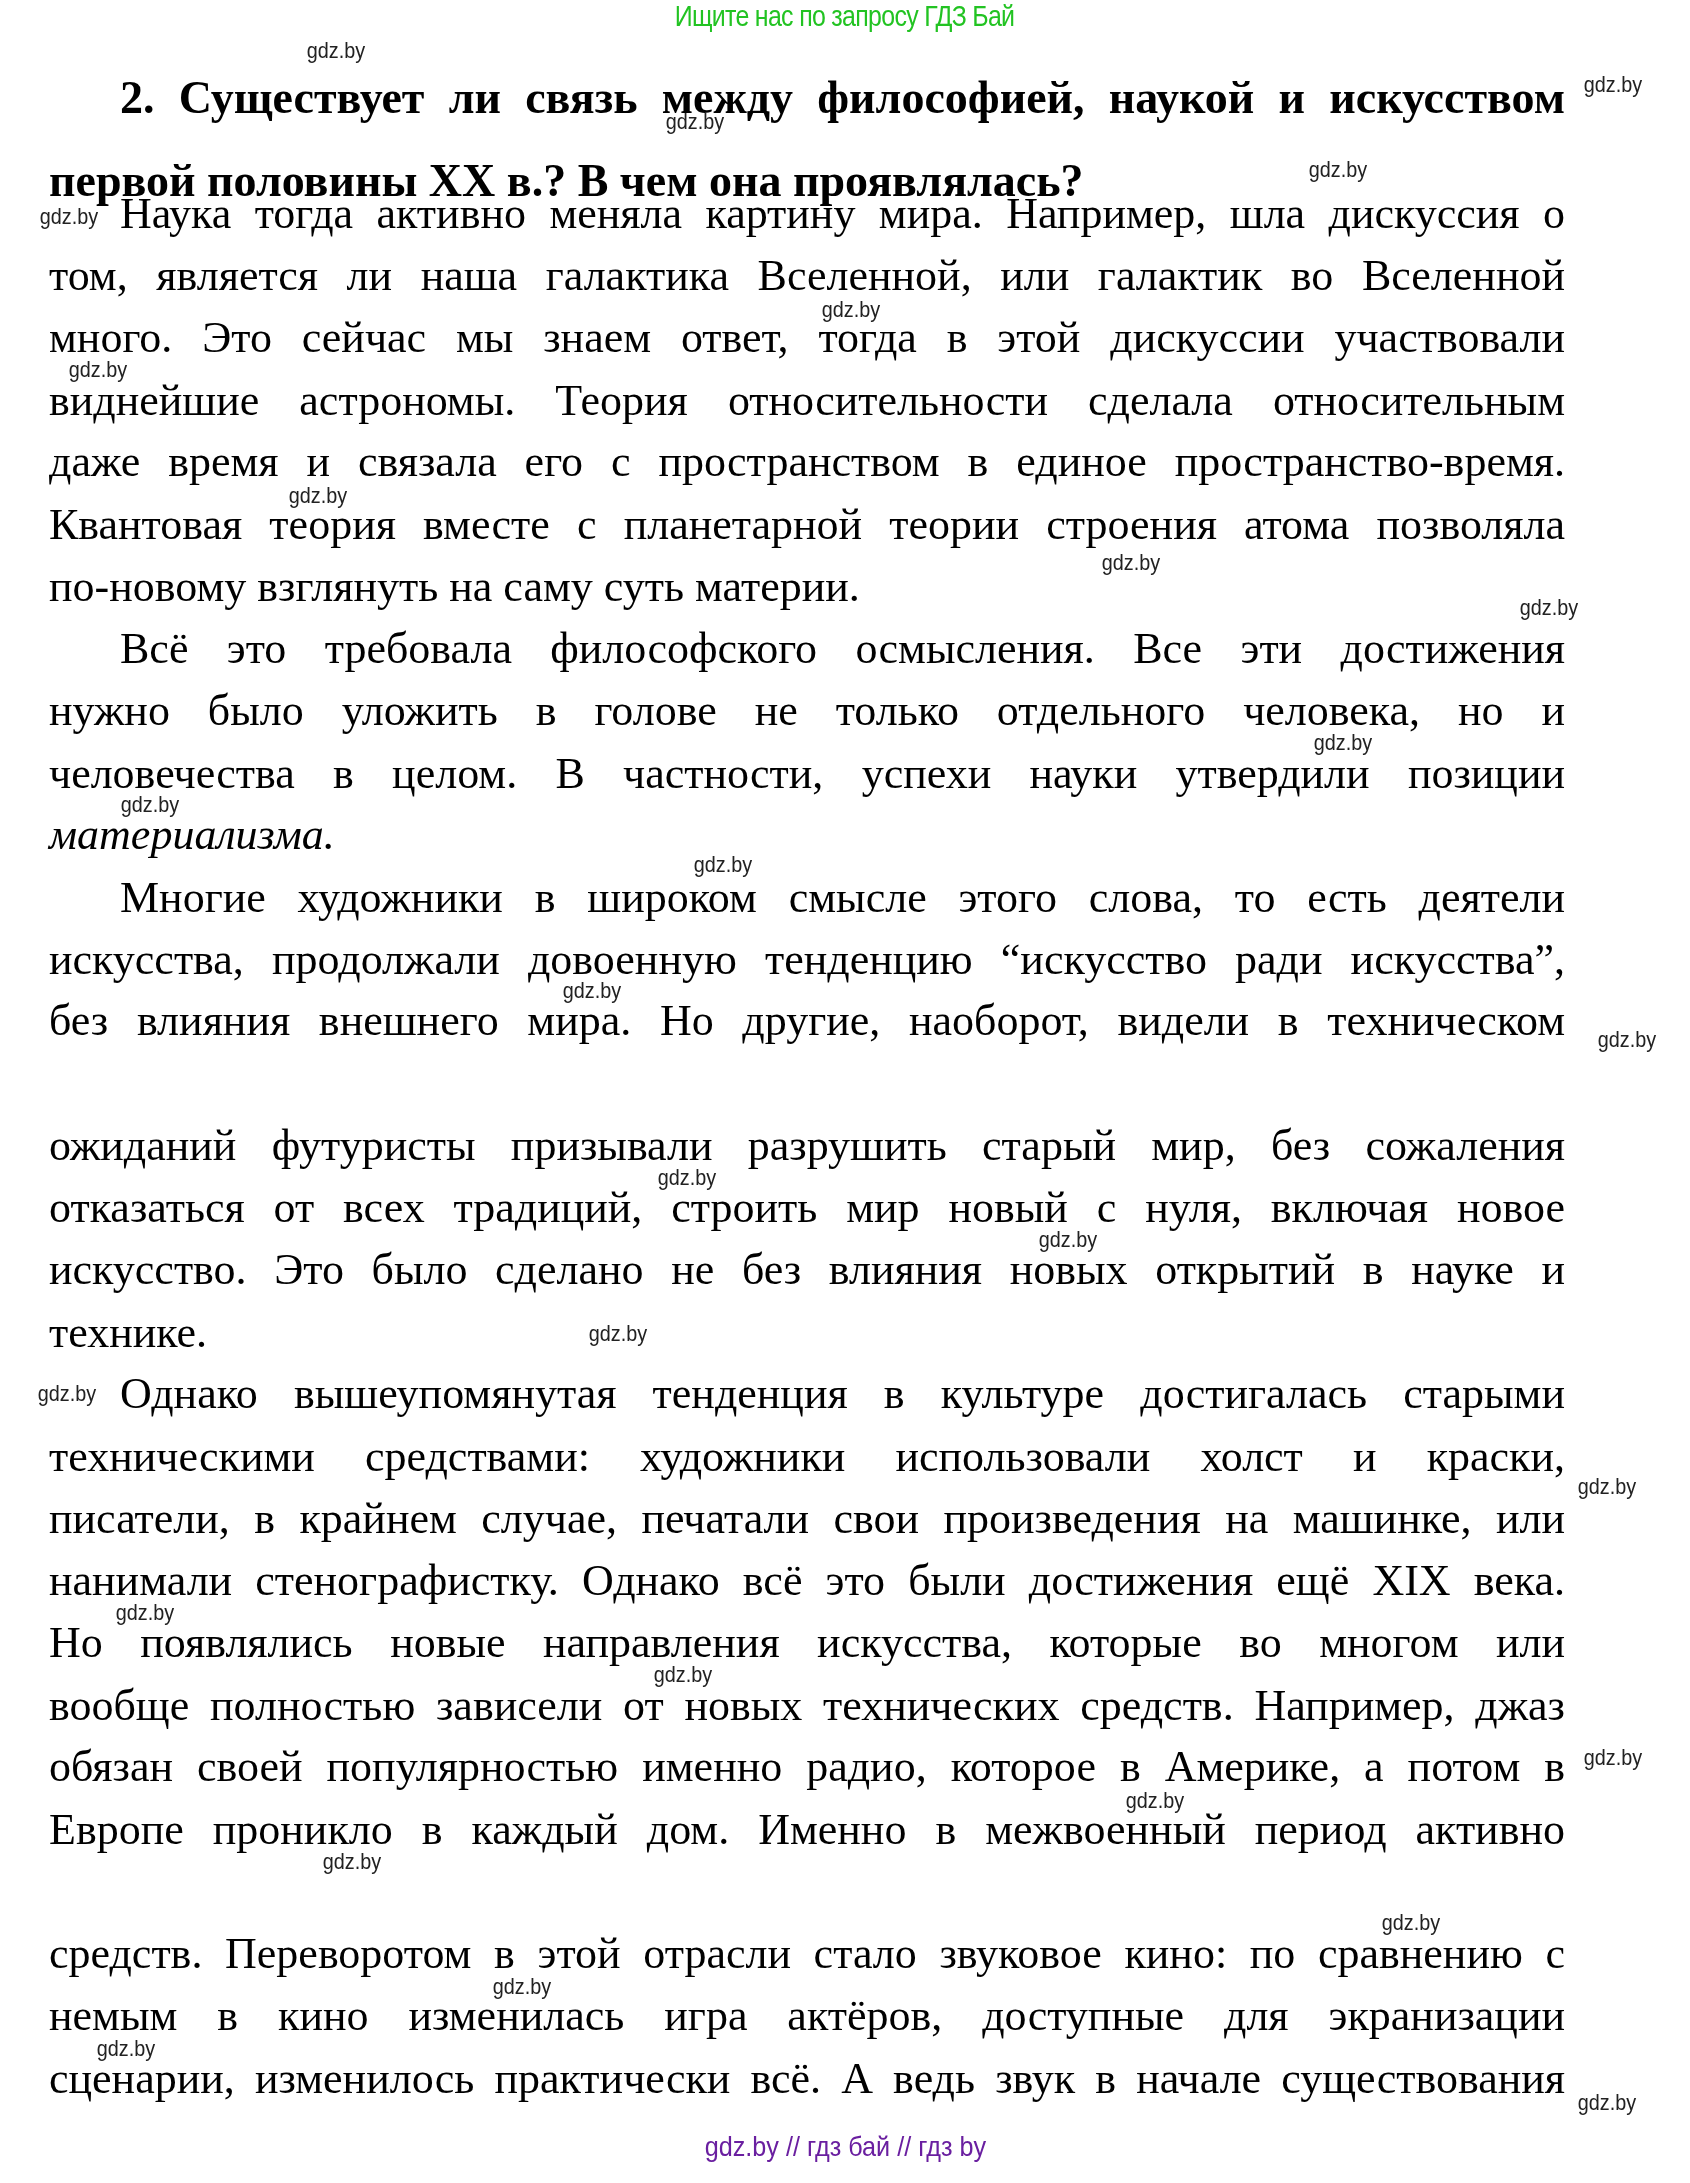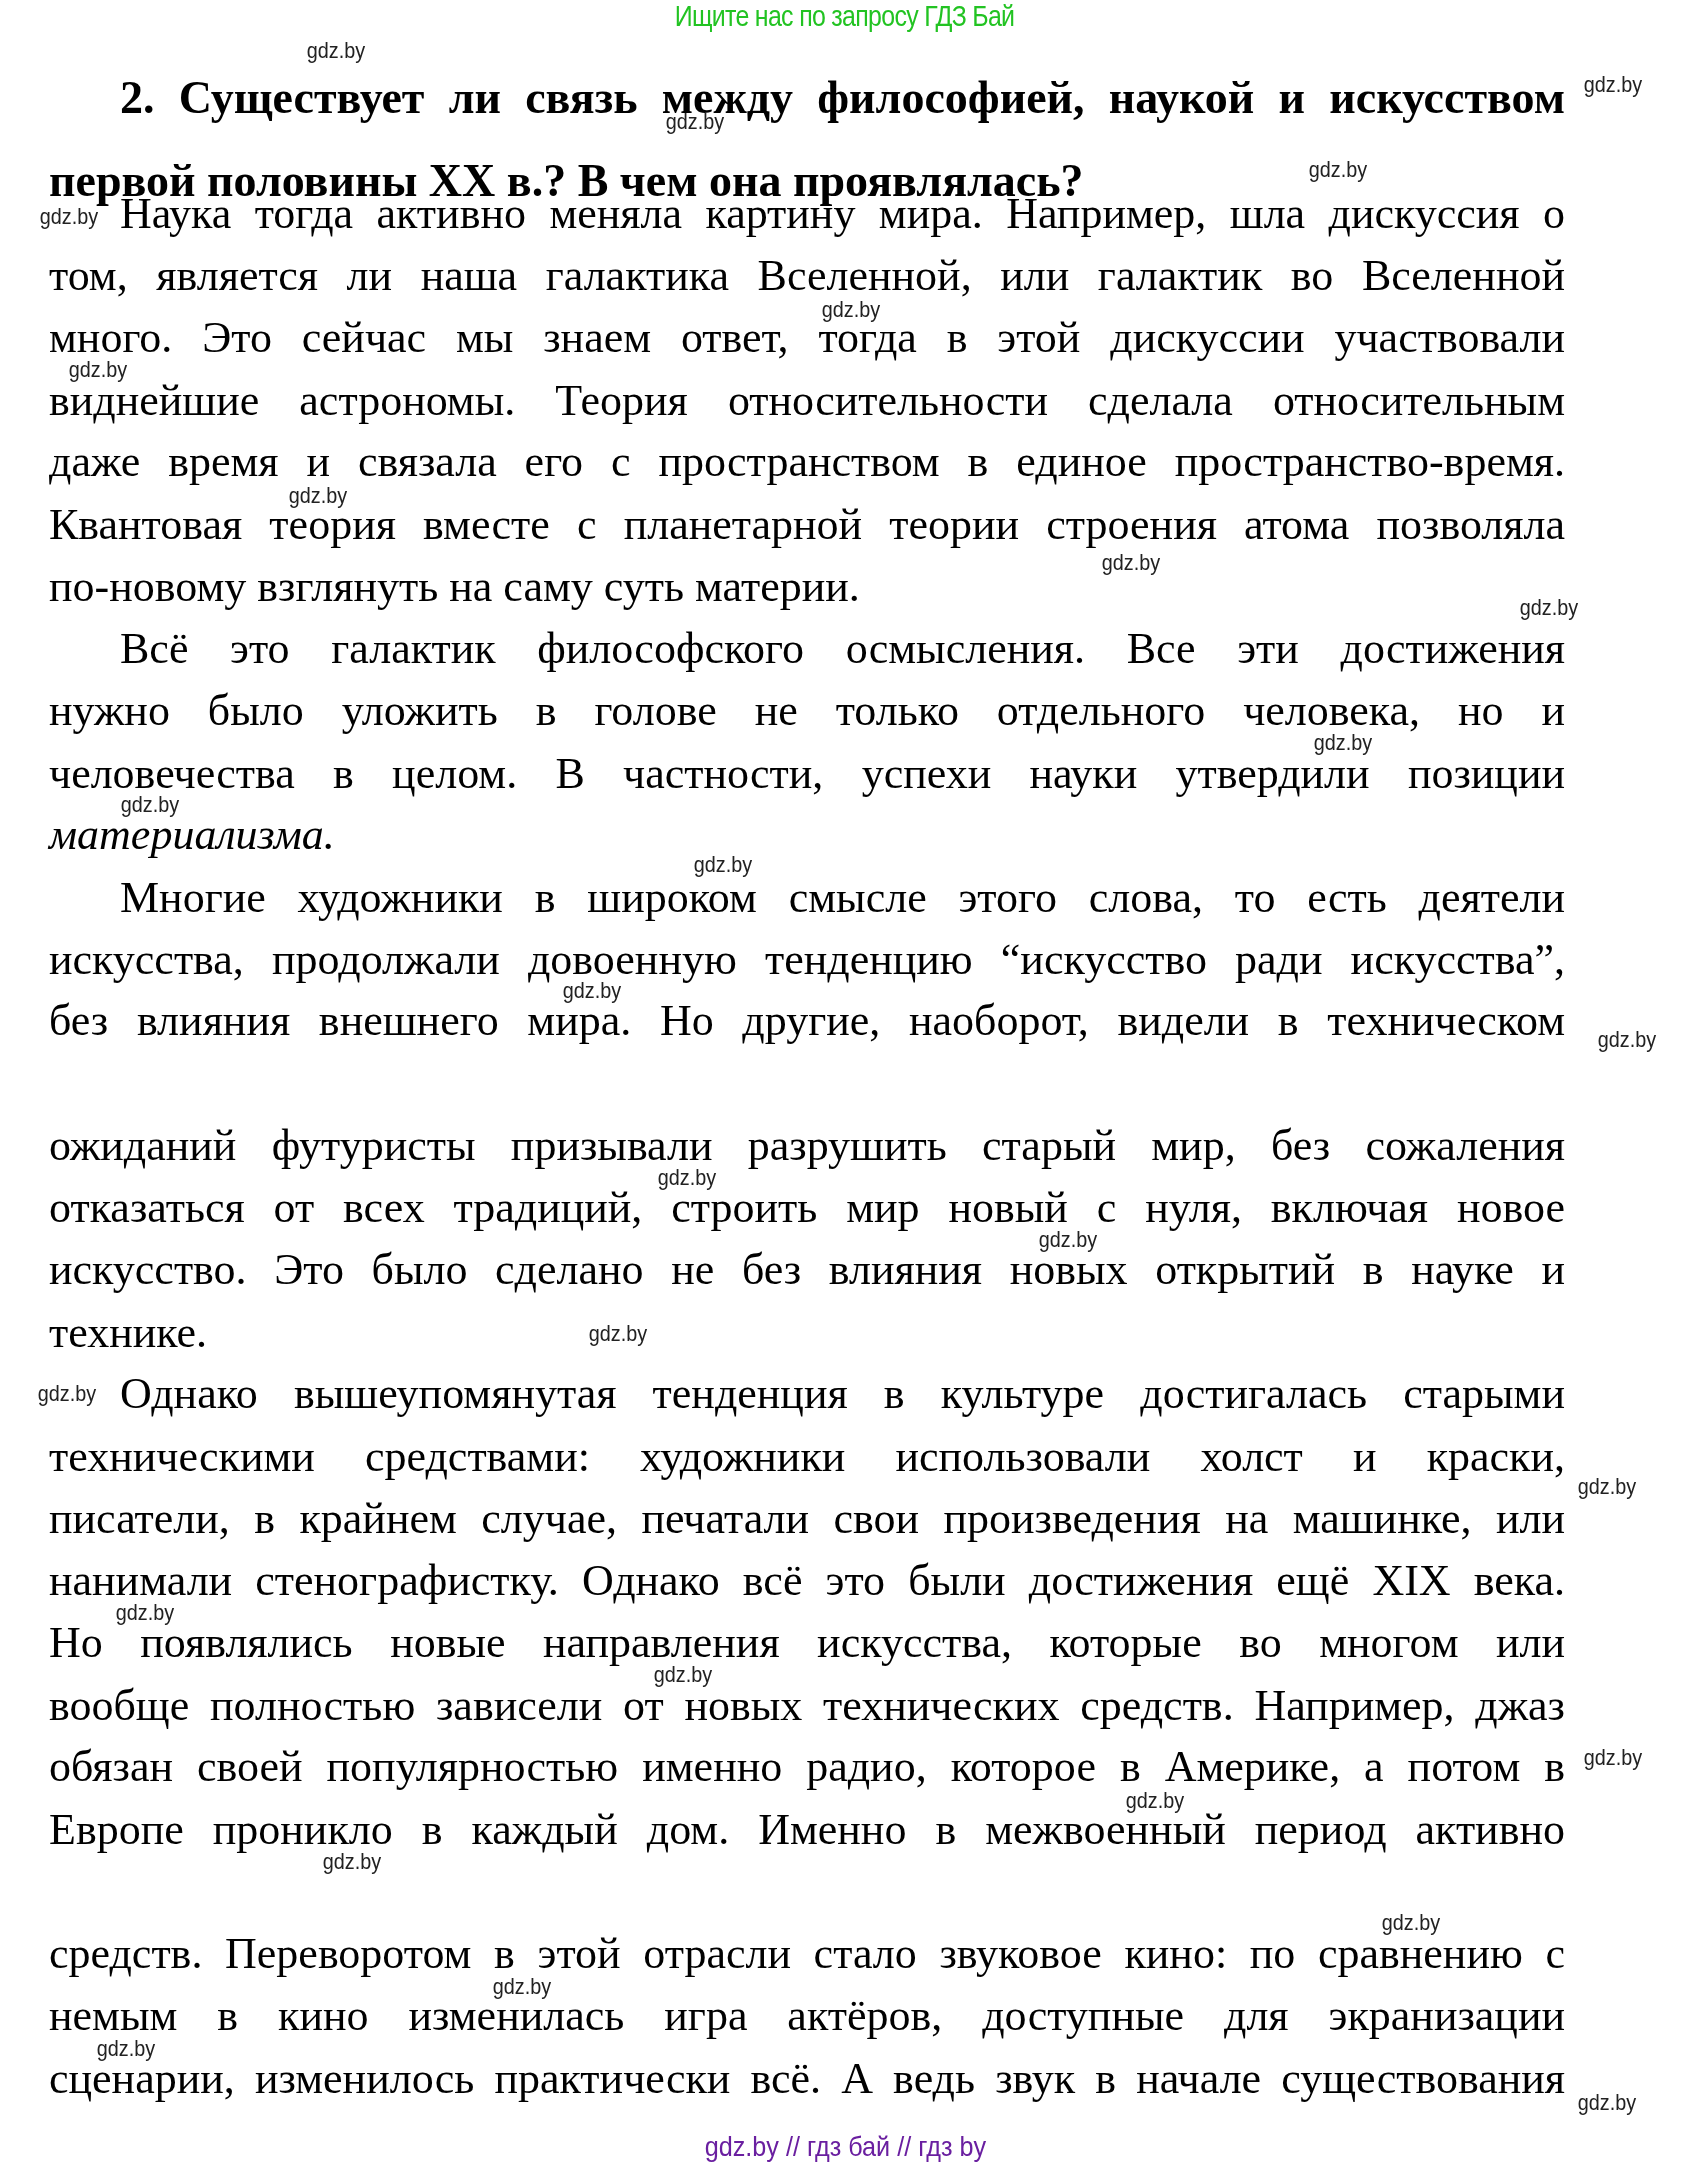--- a/index.html
+++ b/index.html
@@ -72,21 +72,21 @@
       <span class="inner">даже время и связала его с пространством в единое пространство-время.</span>
     </div>
   <div class="body-line" style="top:494px;">
       <span class="inner">Квантовая теория вместе с планетарной теории строения атома позволяла</span>
     </div>
   <div class="body-line last" style="top:556px;">
       <span class="inner">по-новому взглянуть на саму суть материи.</span>
     </div>
 
   <div class="body-line indent" style="top:618px;">
-      <span class="inner">Всё это галактик философского осмысления. Все эти достижения</span>
+      <span class="inner">Всё это требовала философского осмысления. Все эти достижения</span>
     </div>
   <div class="body-line" style="top:680px;">
       <span class="inner">нужно было уложить в голове не только отдельного человека, но и</span>
     </div>
   <div class="body-line" style="top:743px;">
       <span class="inner">человечества в целом. В частности, успехи науки утвердили позиции</span>
     </div>
   <div class="body-line last" style="top:804px;font-style:italic;">
       <span class="inner">материализма.</span>
     </div>

